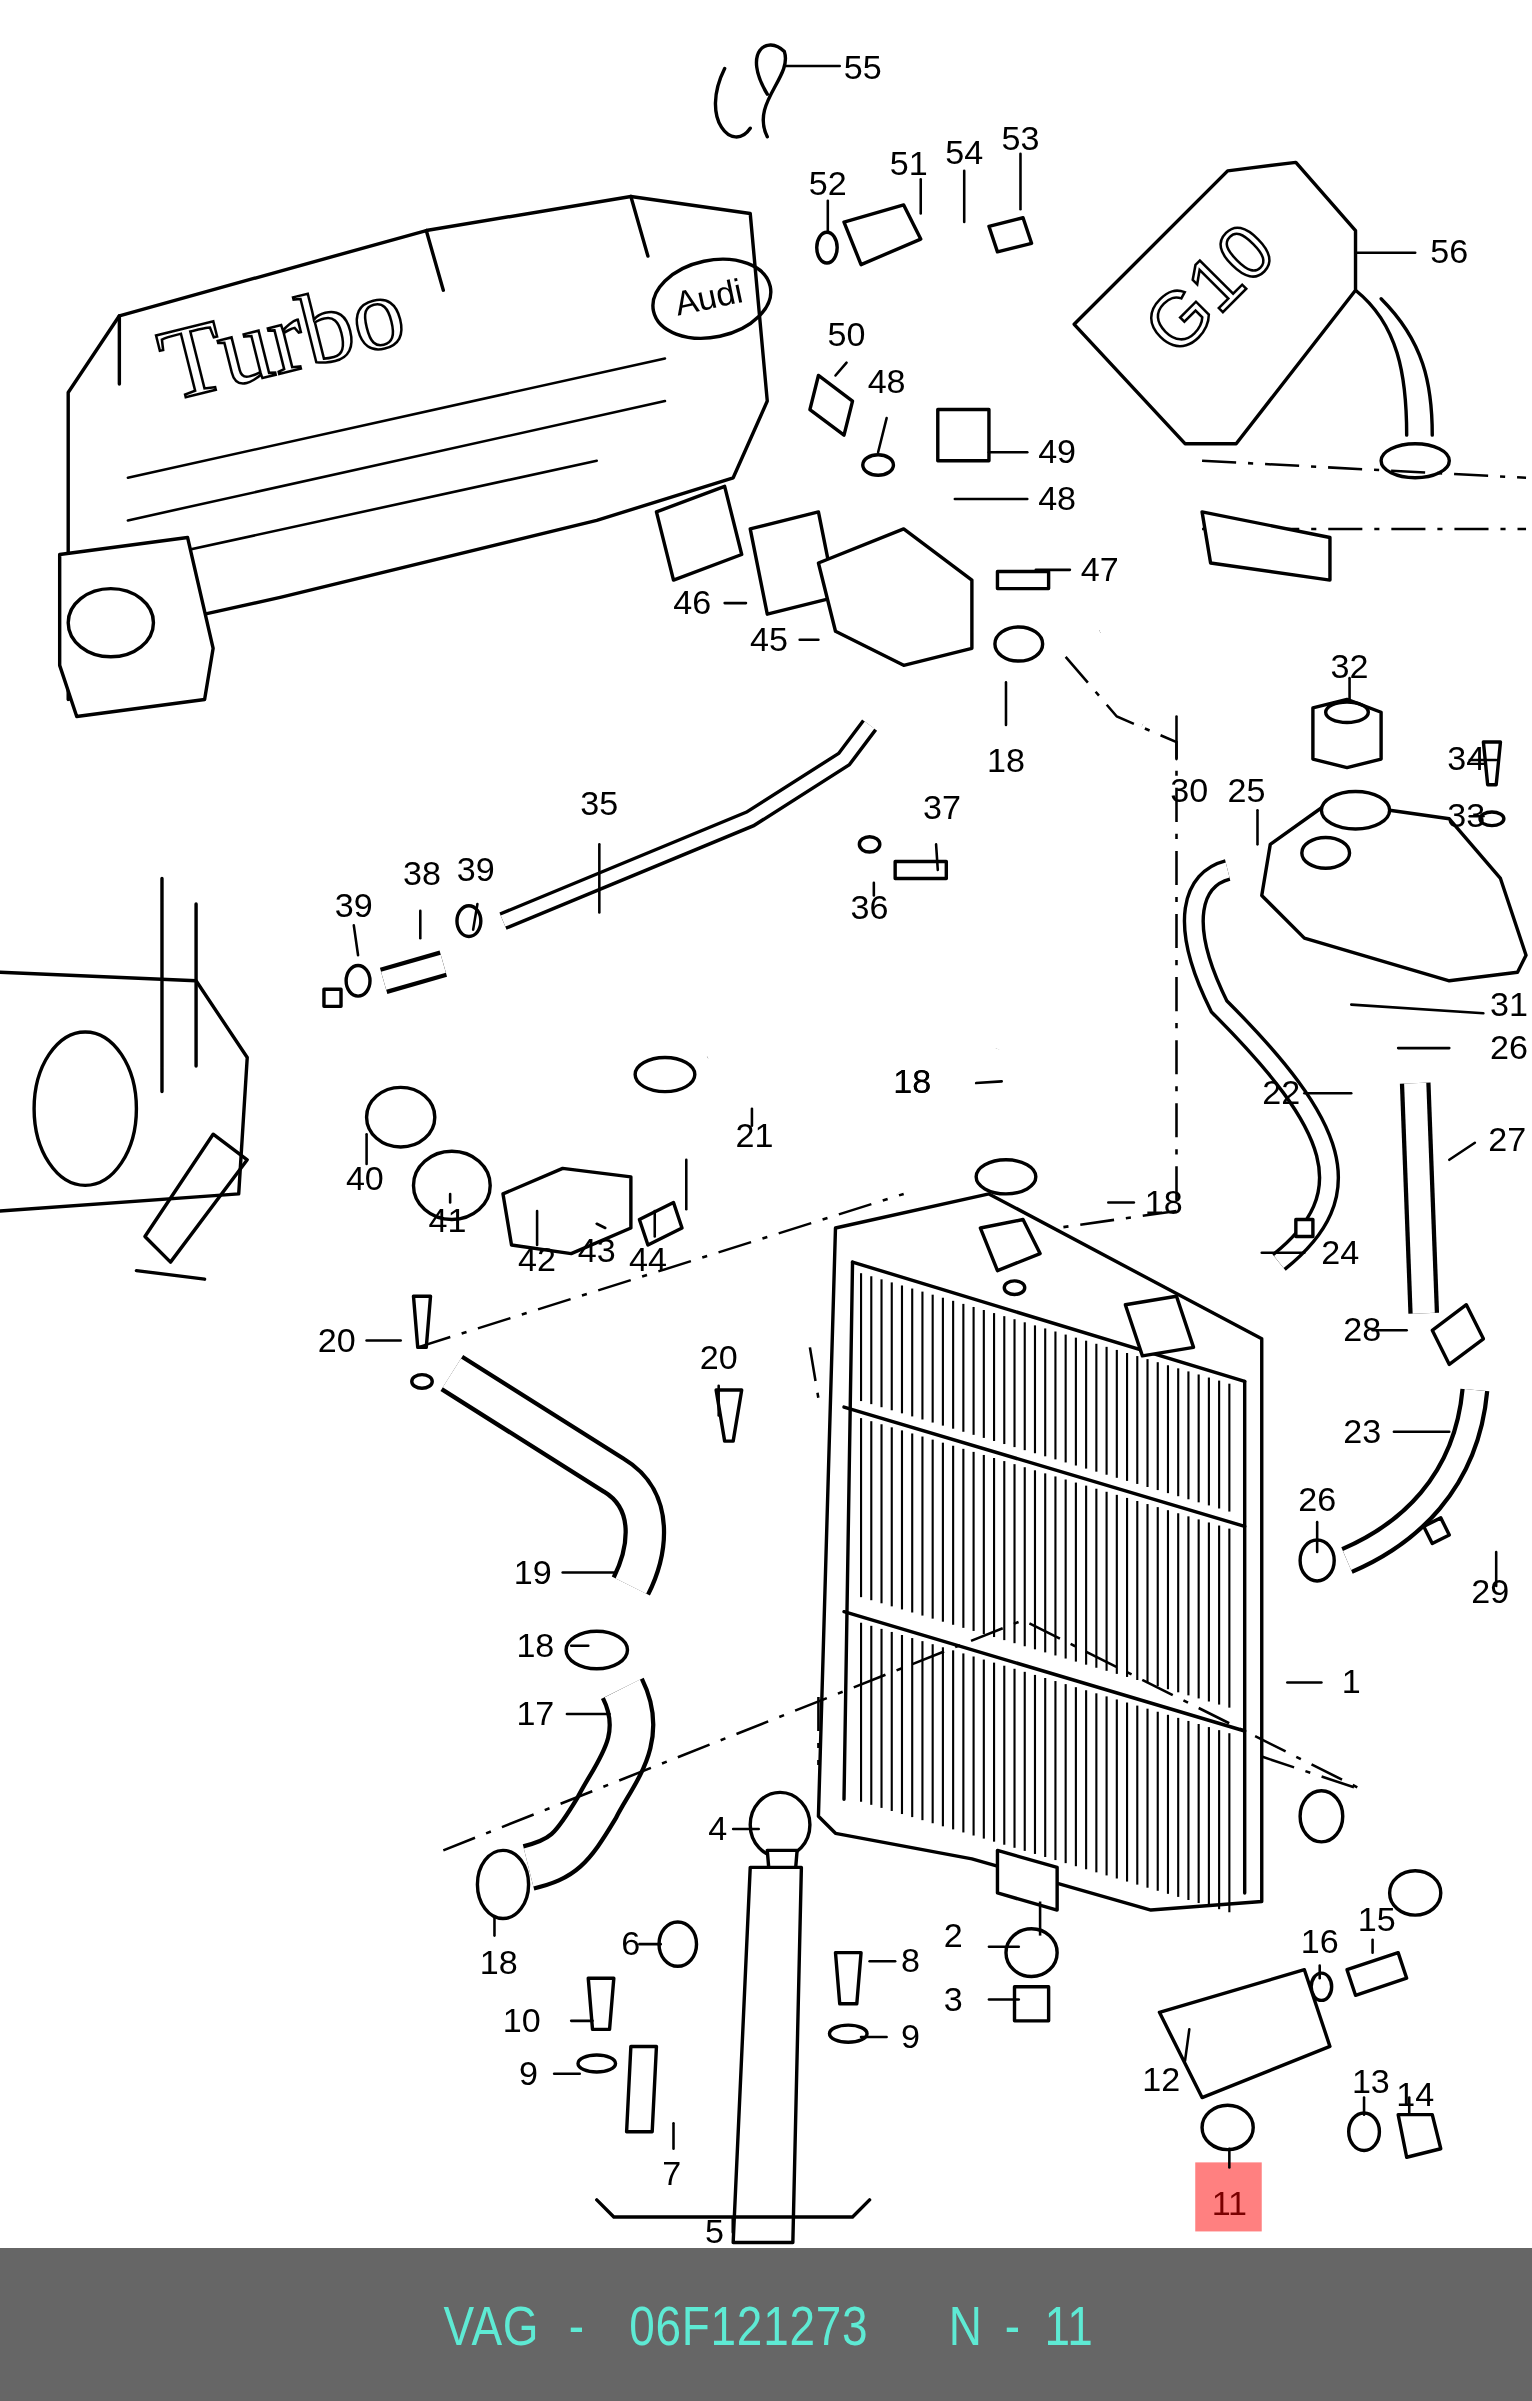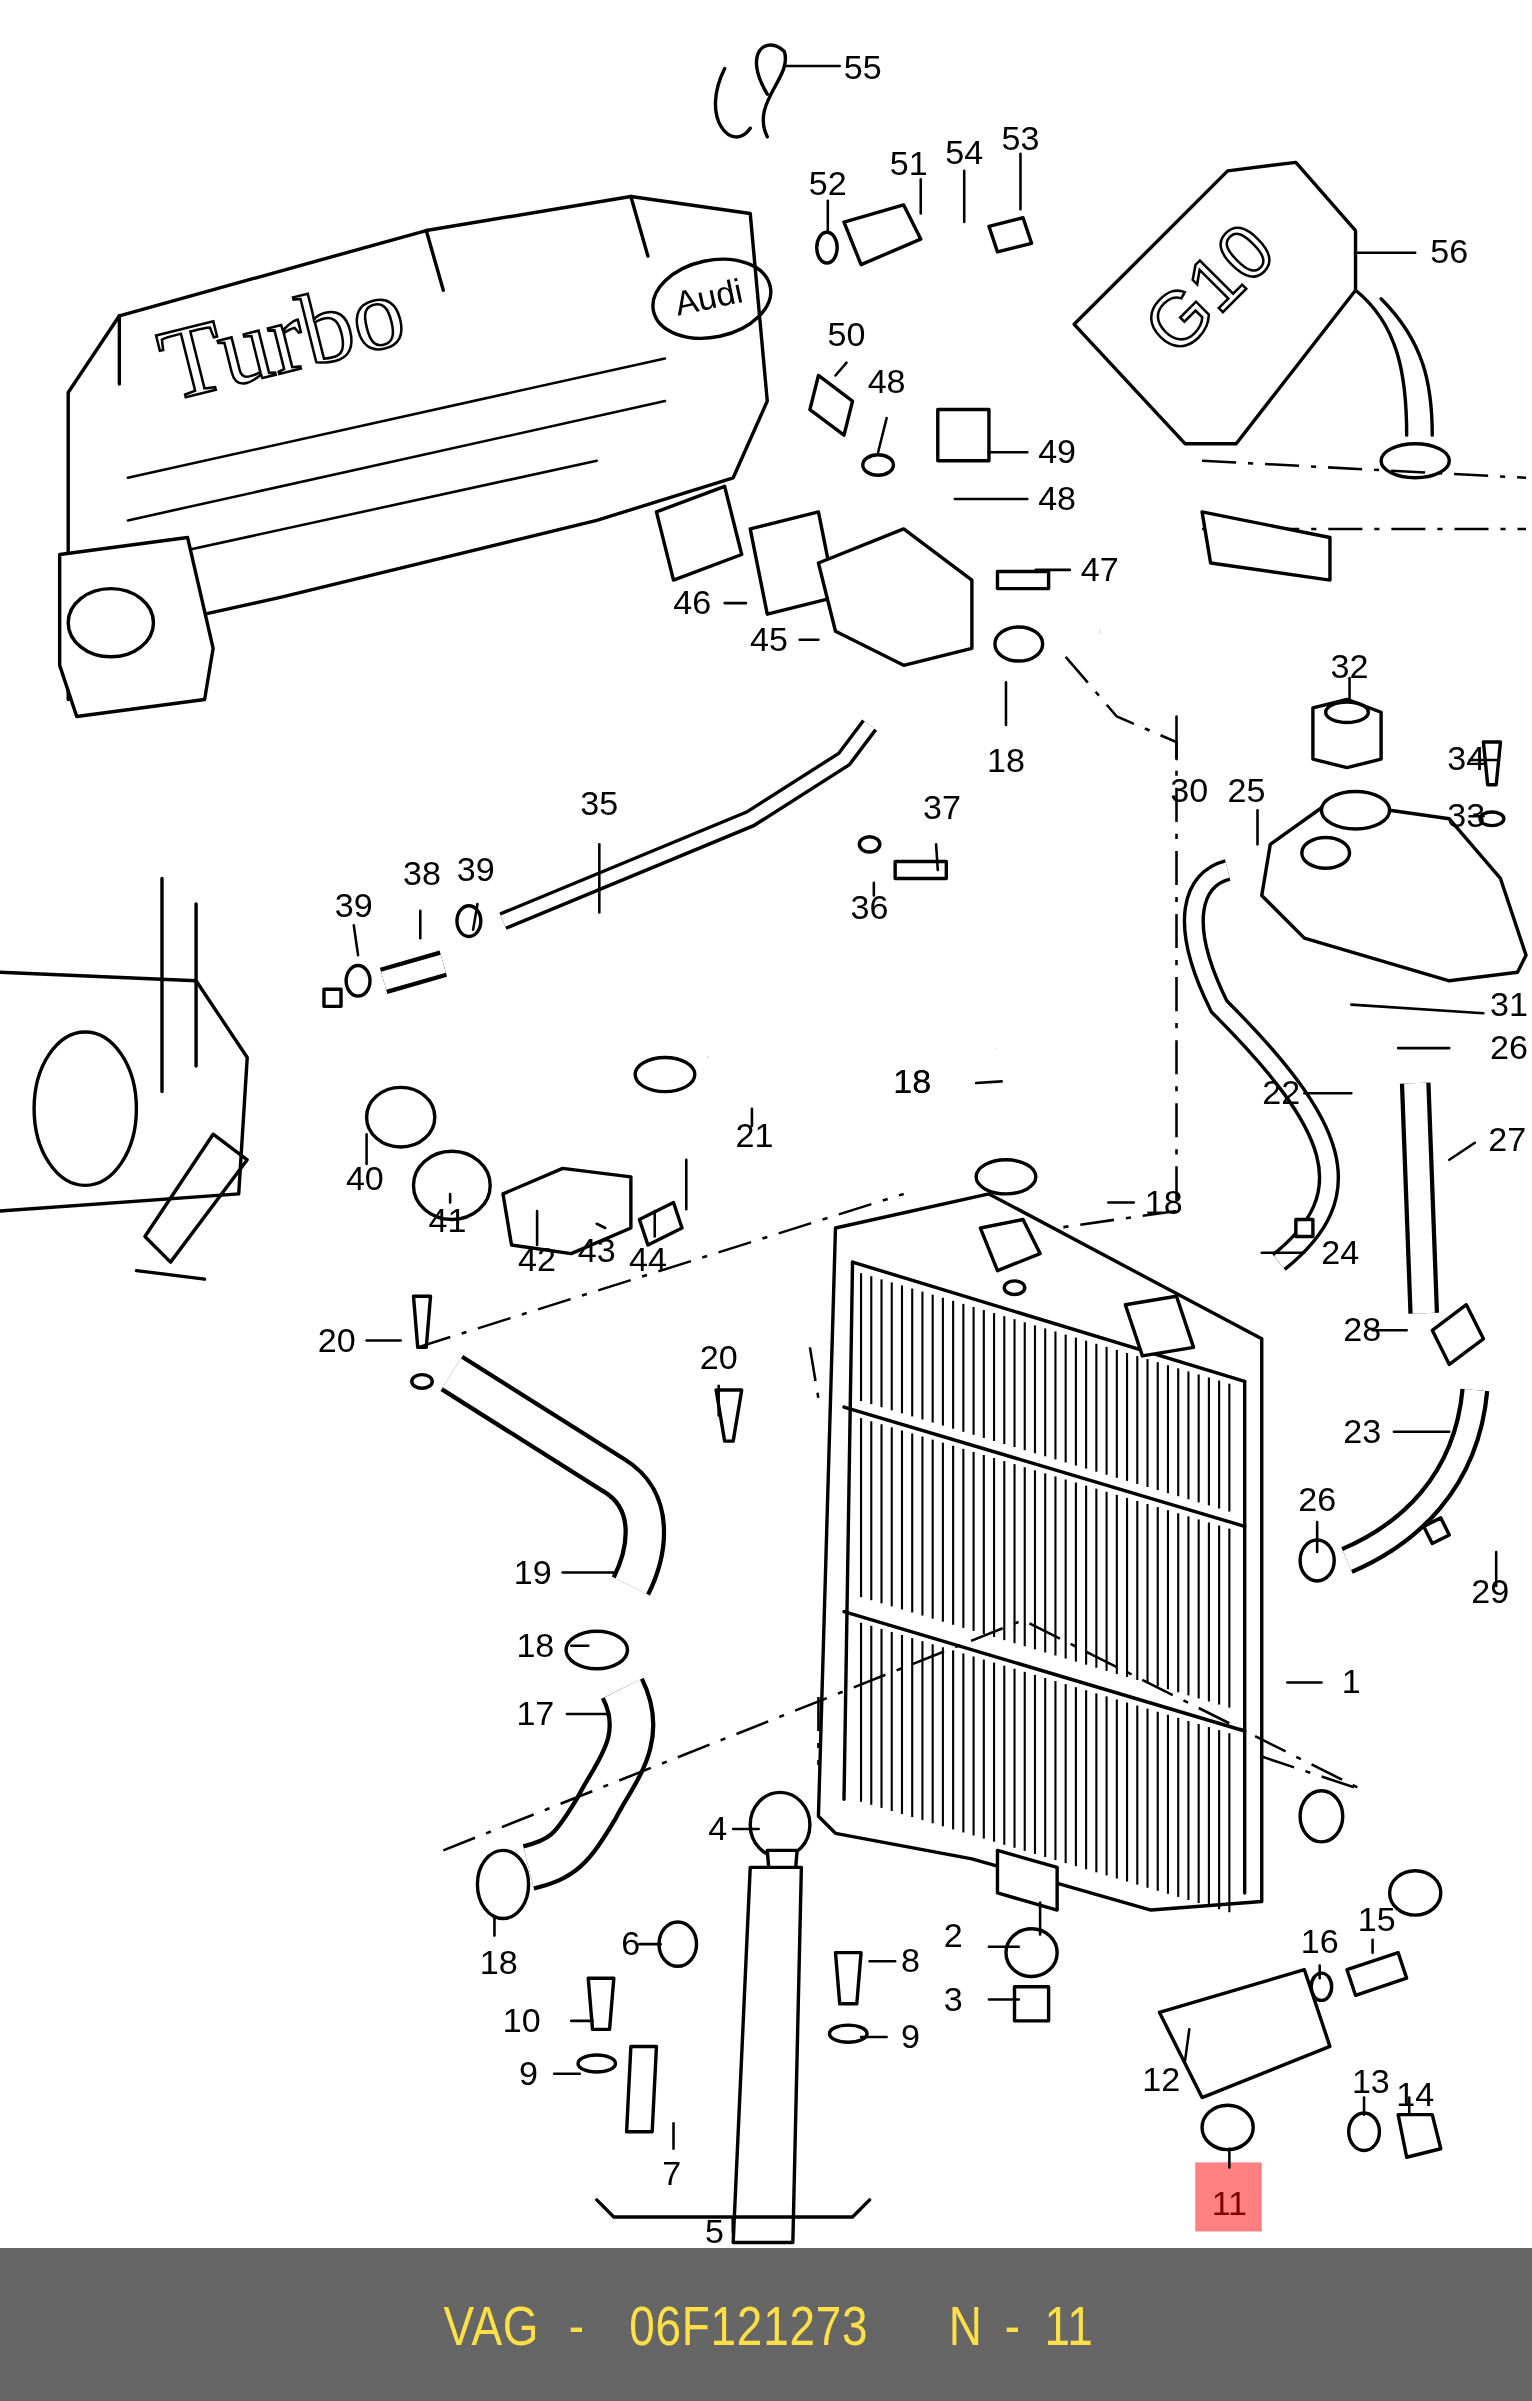--- a/index.html
+++ b/index.html
@@ -10,21 +10,21 @@
   .ln { fill: none; stroke: #000; stroke-width: 4; stroke-linecap: round; stroke-linejoin: round; }
   .thin { fill: none; stroke: #000; stroke-width: 3; stroke-linecap: round; }
   .dash { fill: none; stroke: #000; stroke-width: 3; stroke-dasharray: 40 14 6 14; }
   .fill-w { fill: #fff; stroke: #000; stroke-width: 4; stroke-linejoin: round; }
   .hose { fill: #fff; stroke: #000; stroke-width: 4; }
   .fin { stroke: #000; stroke-width: 2.5; }
   .callout-text { font-family: "Liberation Sans", sans-serif; font-size: 40px; fill: #000; font-weight: 400; }
   .hl-rect { fill: #ff8080; }
   .hl-text { fill: #7a0000; }
   .footer { position: absolute; left: 0; top: 2248px; width: 1532px; height: 154px;
-            background: #666666; color: #fde047; display: flex; align-items: center; justify-content: center;
+            background: #666666; color: #5eead4; display: flex; align-items: center; justify-content: center;
             font-family: "Liberation Sans", sans-serif; font-size: 56px; letter-spacing: 0.9px; }
   .footer span { display: inline-block; transform: scaleX(0.82); }
   .footer .gap { width: 51px; }
 </style>
 </head>
 <body>
 
 <div id="diagram">
 <svg viewBox="0 0 1797 2636" xmlns="http://www.w3.org/2000/svg">
 

